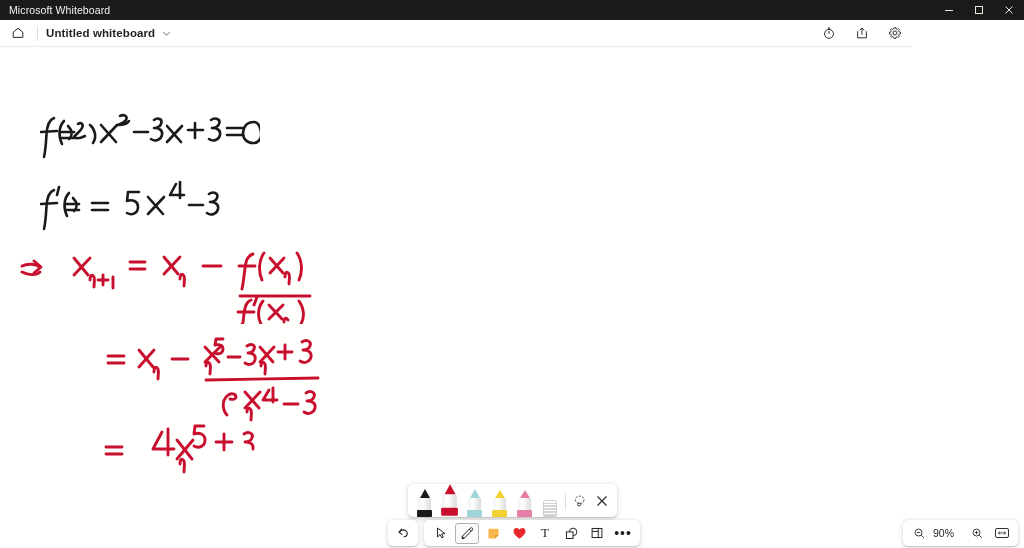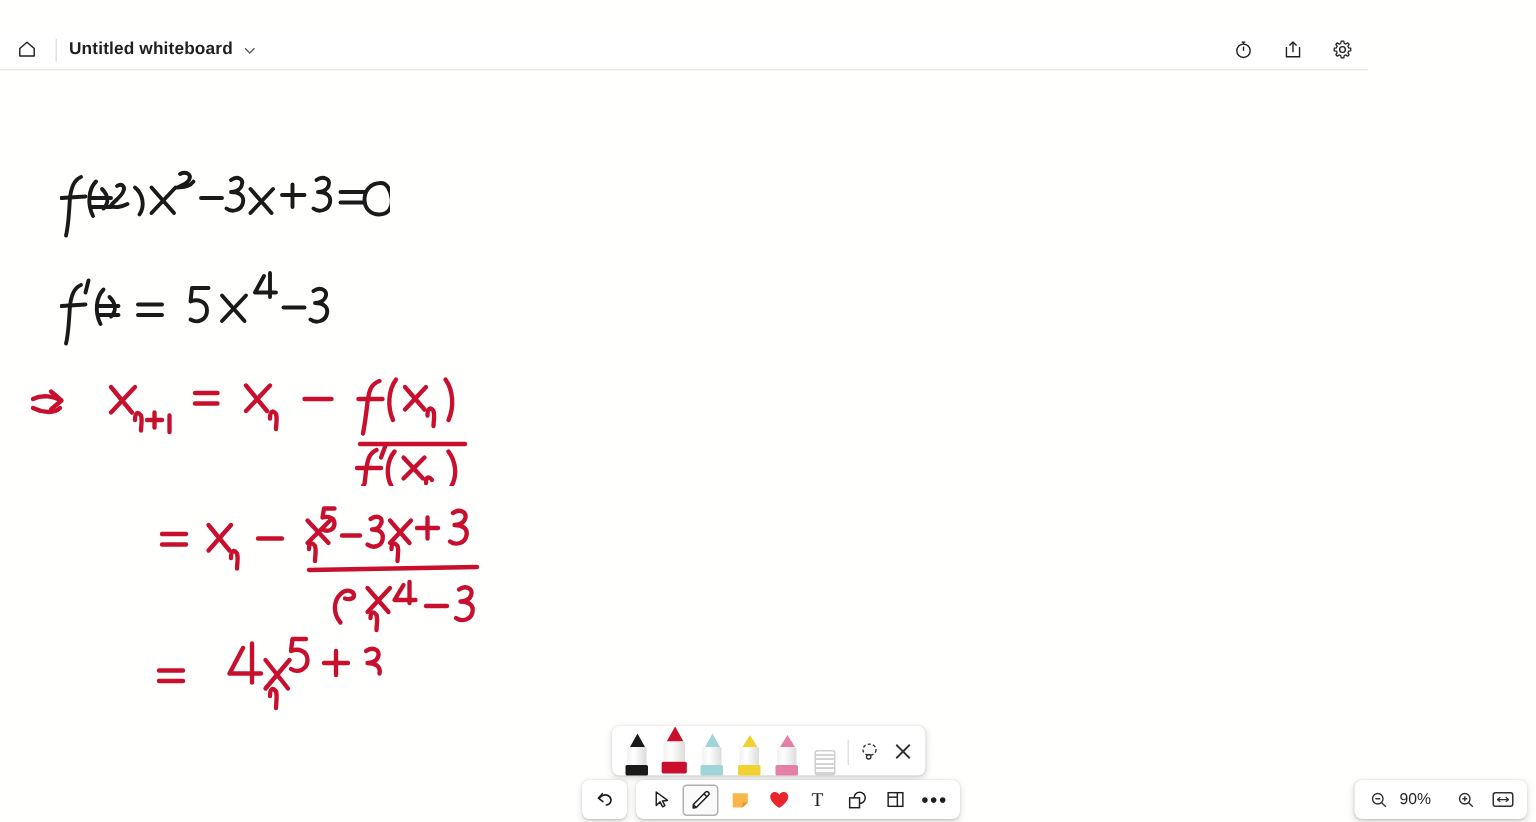--- a/index.html
+++ b/index.html
@@ -126,20 +126,41 @@
   .fit-box {
     width: 14px; height: 10px; border: 1.3px solid #323130; border-radius: 2px;
     display: flex; align-items: center; justify-content: center;
   }
 </style>
 </head>
 <body>
 
 <div class="app">
 
+  <div class="titlebar">
+    <div class="titlebar-text">Microsoft Whiteboard</div>
+    <div class="wincontrols">
+      <div class="wc">
+        <svg width="10" height="10" viewBox="0 0 10 10">
+            <line x1="1" y1="5.5" x2="9" y2="5.5" stroke="currentColor" stroke-width="1"></line>
+          </svg>
+      </div>
+      <div class="wc">
+        <svg width="10" height="10" viewBox="0 0 10 10">
+            <rect x="1.5" y="1.5" width="7" height="7" fill="none" stroke="currentColor" stroke-width="1"></rect>
+          </svg>
+      </div>
+      <div class="wc close">
+        <svg width="10" height="10" viewBox="0 0 10 10">
+            <line x1="1.5" y1="1.5" x2="8.5" y2="8.5" stroke="currentColor" stroke-width="1"></line>
+            <line x1="8.5" y1="1.5" x2="1.5" y2="8.5" stroke="currentColor" stroke-width="1"></line>
+          </svg>
+      </div>
+    </div>
+  </div>
 
   <div class="header">
     <div class="header-left">
       <div class="hdr-icon-btn">
         <svg width="14" height="14" viewBox="0 0 16 16">
           <path d="M2.5 7.2 L8 2.5 L13.5 7.2 L13.5 13 L2.5 13 Z" fill="none" stroke="currentColor" stroke-width="1.1" stroke-linejoin="round"></path>
         </svg>
       </div>
       <div class="hdr-divider"></div>
       <div class="board-title">Untitled whiteboard</div>

